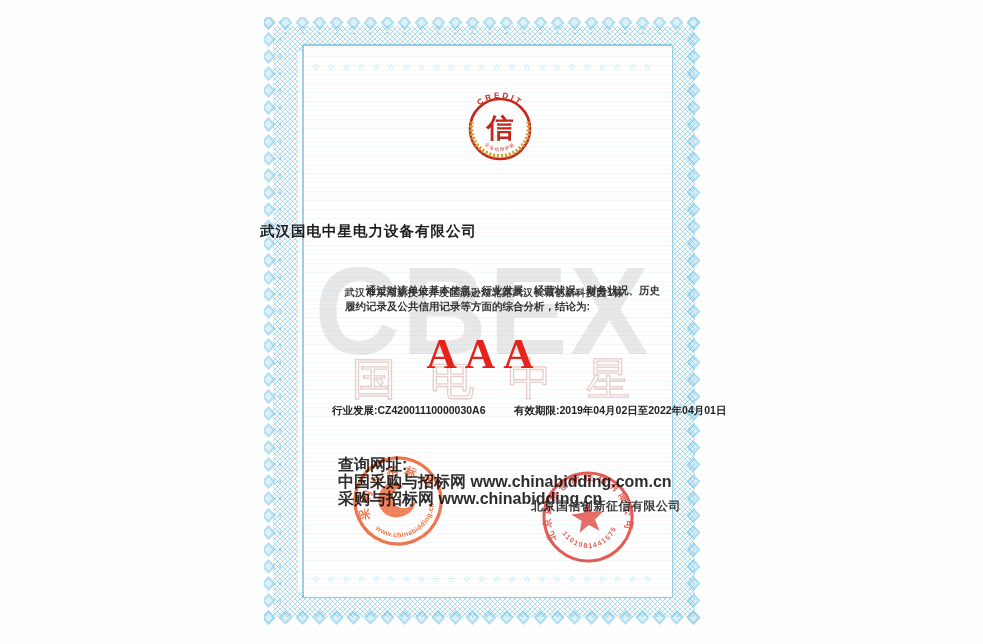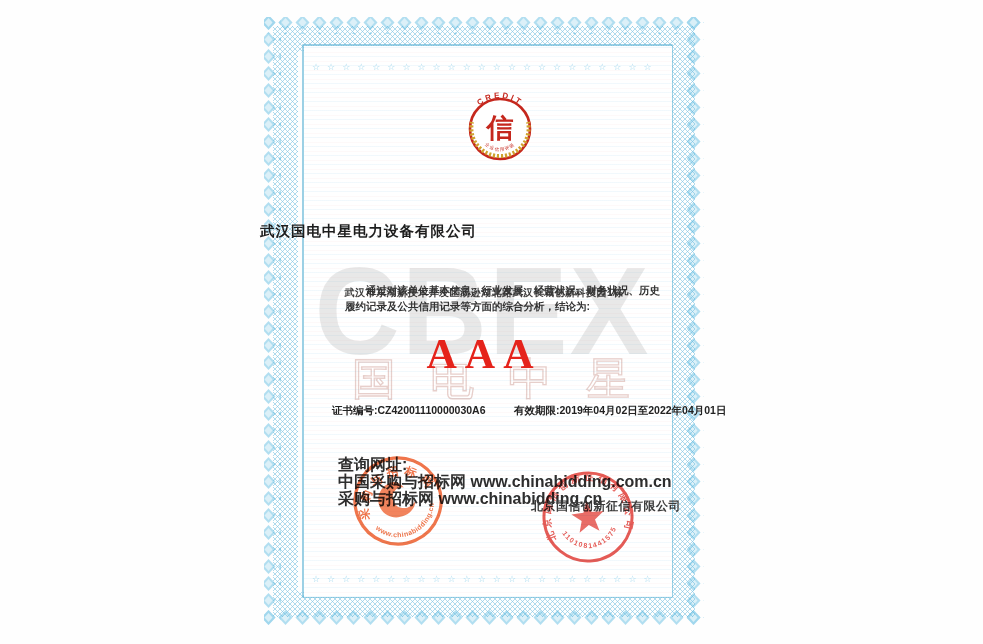--- a/index.html
+++ b/index.html
@@ -124,21 +124,21 @@
   <div class="address">武汉市东湖新技术开发区汤逊湖北路武汉长城创新科技园1栋</div>
 
   <div class="analysis">通过对该单位基本信息、行业发展、经营状况、财务状况、历史履约记录及公共信用记录等方面的综合分析，结论为:</div>
 
   <div class="rating">
     <span class="grade">AAA</span>
   </div>
 
   <div class="cert-row">
     <span class="cert-no">
-      <span>证书编号:</span><span>CZ42001110000030A6</span>
+      <span>行业发展:</span><span>CZ42001110000030A6</span>
     </span>
     <span class="validity">
       <span>有效期限:</span><span>2019年04月02日至2022年04月01日</span>
     </span>
   </div>
 
   <div class="query">
     <div>查询网址:</div>
     <div>中国采购与招标网 www.chinabidding.com.cn</div>
     <div>采购与招标网 www.chinabidding.cn</div>

